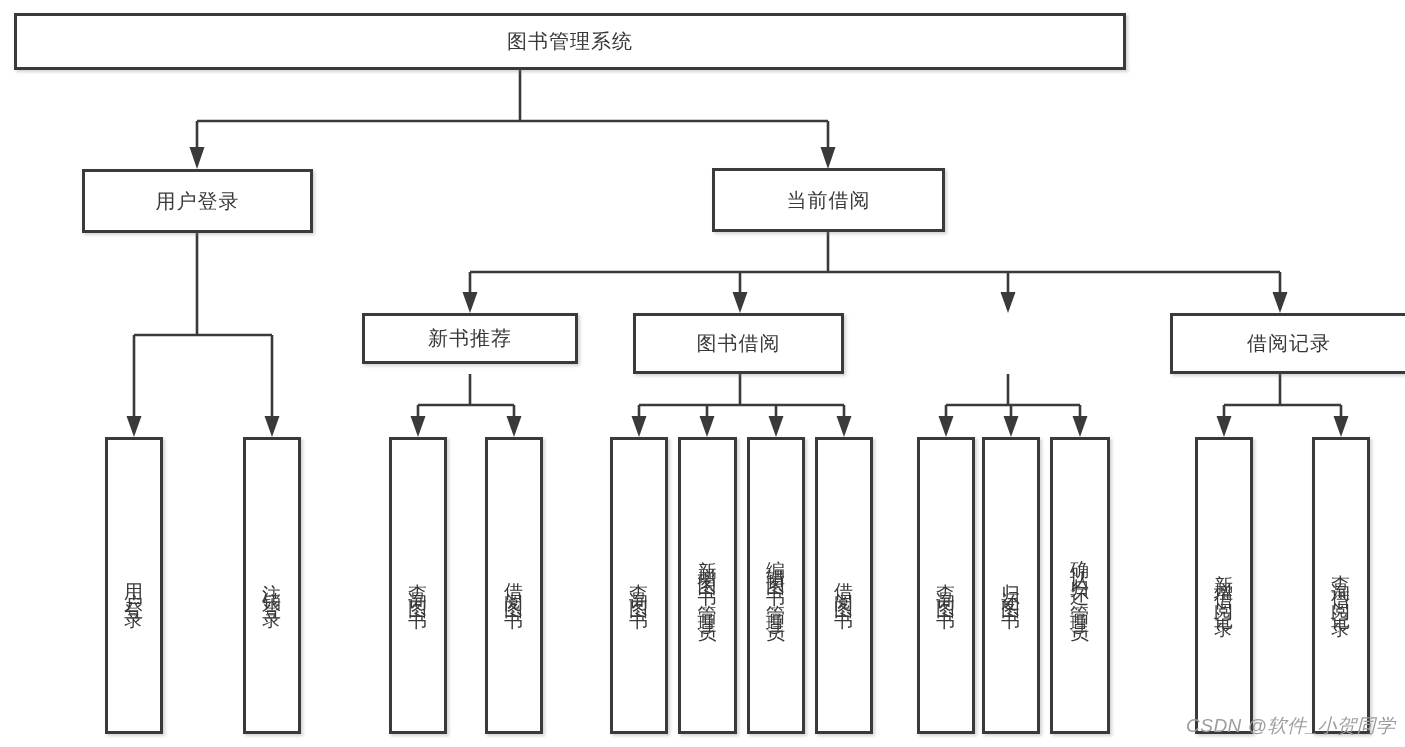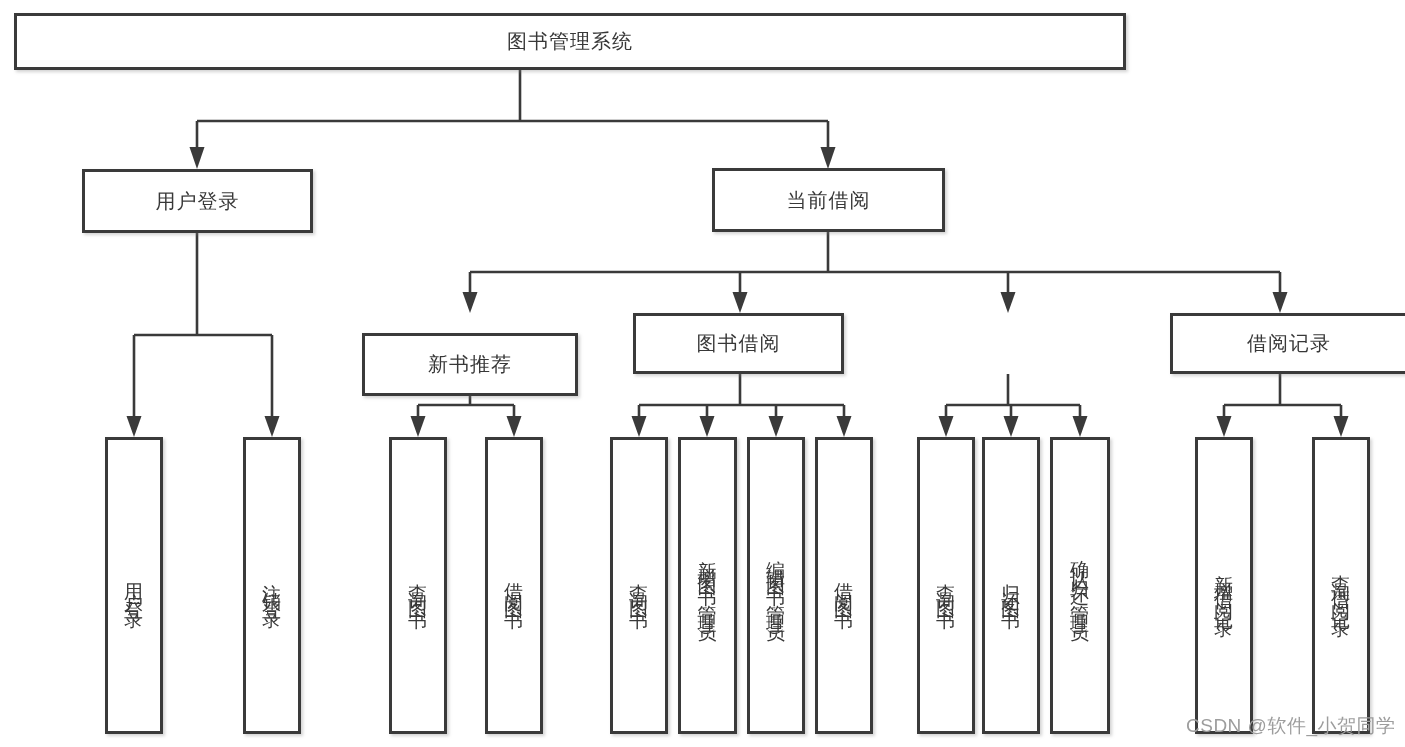--- a/index.html
+++ b/index.html
@@ -30,21 +30,21 @@
     font-size: 19px;
     letter-spacing: 9px;
     line-height: 1;
   }
   
   .n-root  { left: 14px;  top: 13px;  width: 1112px; height: 57px; }
   
   .n-l2a   { left: 82px;  top: 169px; width: 231px; height: 64px; }
   .n-l2b   { left: 712px; top: 168px; width: 233px; height: 64px; }
   
-  .n-l3a   { left: 362px;  top: 313px; width: 216px; height: 63px; margin-top: 20px; }
+  .n-l3a   { left: 362px;  top: 313px; width: 216px; height: 51px; }
   .n-l3b   { left: 633px;  top: 313px; width: 211px; height: 61px; }
   .n-l3c   { left: 900px;  top: 313px; width: 217px; height: 61px; }
   .n-l3d   { left: 1170px; top: 313px; width: 238px; height: 61px; text-align: right; }
   
   .lf { top: 437px; height: 297px; width: 58px; }
   .lf0  { left: 105px; }
   .lf1  { left: 243px; }
   .lf2  { left: 389px; }
   .lf3  { left: 485px; }
   .lf4  { left: 610px; }
@@ -57,20 +57,21 @@
   .lf11 { left: 1195px; }
   .lf12 { left: 1312px; }
   #watermark {
     position: absolute;
     left: 1186px;
     top: 713px;
     font-size: 19px;
     color: #9d9d9d;
     letter-spacing: 0.5px;
     white-space: nowrap;
+    font-style: italic;
   }
 </style>
 </head>
 <body>
 
 <div id="stage">
 
   <svg id="wires" viewBox="0 0 1405 747" xmlns="http://www.w3.org/2000/svg" aria-hidden="true">
     <g stroke="#3a3a3a" stroke-width="2.6" fill="none">
 

